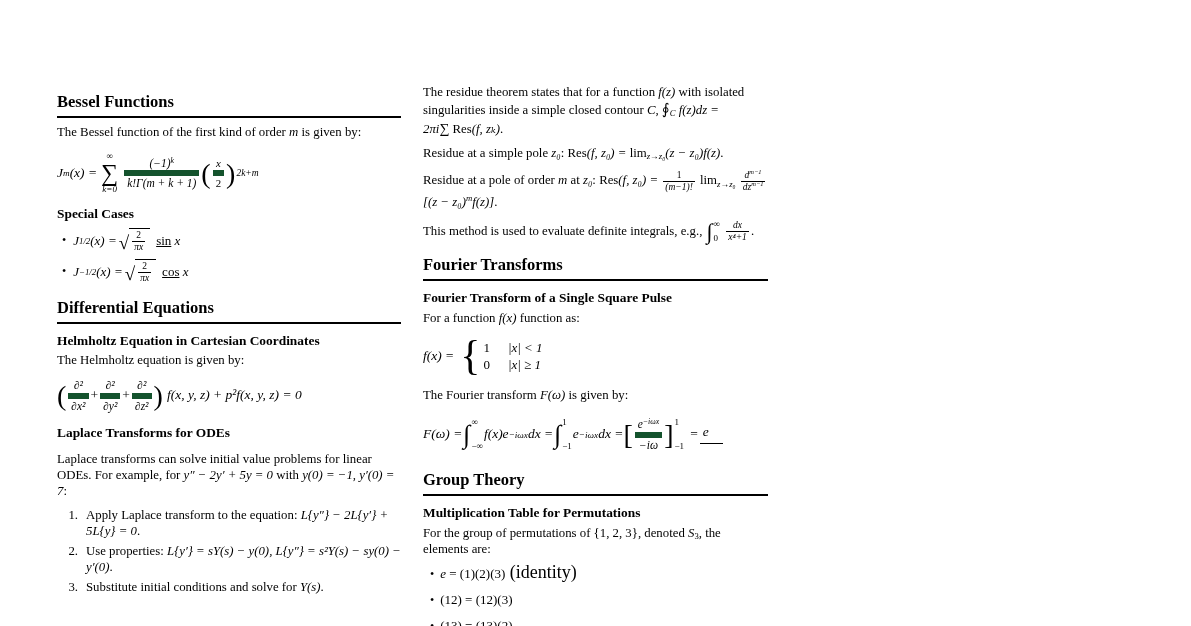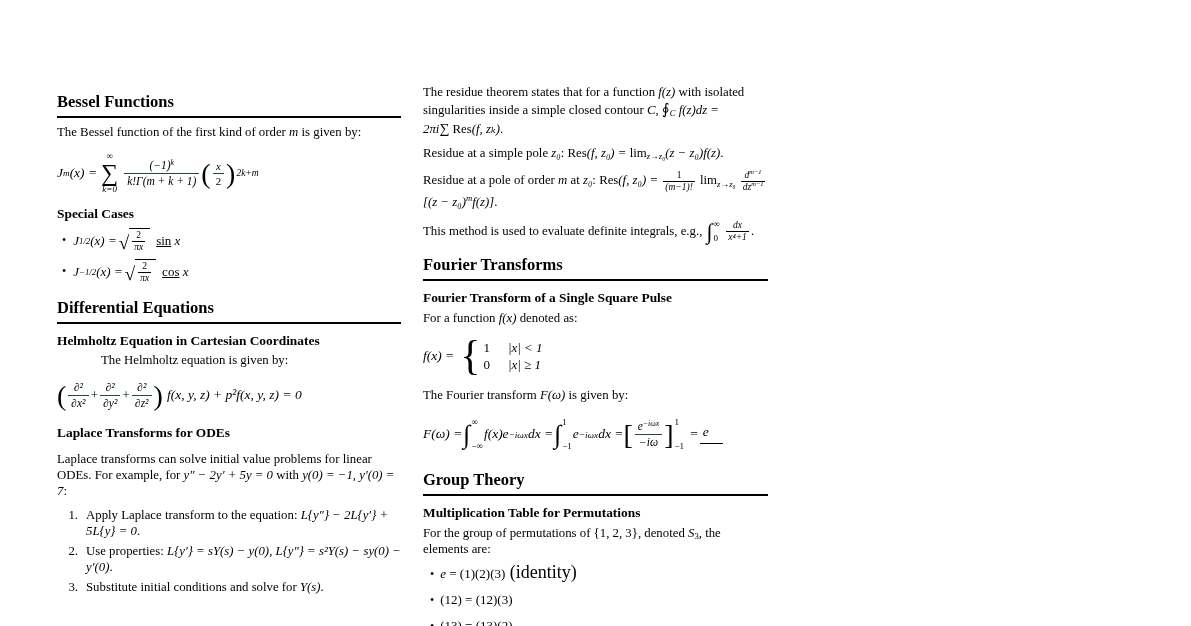--- a/index.html
+++ b/index.html
@@ -24,21 +24,21 @@
   sub{vertical-align:-0.25em;}
   sup{vertical-align:0.55em;}
 
   .dformula{
     font-size:13.5px;margin:7px 0 0 0;display:flex;align-items:center;
     line-height:1.1;white-space:nowrap;
   }
   .dformula.clip{overflow:hidden;width:345px;}
 
   .frac{display:inline-block;text-align:center;vertical-align:middle;font-size:0.85em;line-height:1.12;margin:0 2px;}
-  .frac .fn{display:block;border-bottom:1px solid #14532d;padding:0 3px 1px 3px;}
+  .frac .fn{display:block;border-bottom:6px solid #14532d;padding:0 3px 1px 3px;}
   .frac .fd{display:block;padding:1px 3px 0 3px;}
   .frac.tight{font-size:0.8em;}
   .sfrac{display:inline-block;text-align:center;vertical-align:middle;font-size:9.5px;line-height:1.15;margin:0 2px;}
   .sfrac .fn{display:block;border-bottom:0.8px solid #000;padding:0 2px;}
   .sfrac .fd{display:block;padding:0 2px;}
 
   .bigop{display:inline-flex;flex-direction:column;align-items:center;vertical-align:middle;margin:0 4px;line-height:1;}
   .bigop .lim{font-size:9px;line-height:1.1;}
   .bigop .op{font-size:24px;line-height:0.95;font-style:normal;}
 
@@ -131,21 +131,21 @@
             <span class="fd m">πx</span>
           </span>
         </span>
     </span>
     <span class="rm fnname">cos</span>&nbsp;<span class="m">x</span>
   </div>
 
   <h2 class="sec" style="margin-top:15px;">Differential Equations</h2>
 
   <h3 class="sub">Helmholtz Equation in Cartesian Coordinates</h3>
-  <p class="body" style="margin-top:3px;margin-left:44px;">The Helmholtz equation is given by:</p>
+  <p class="body" style="margin-top:3px;">The Helmholtz equation is given by:</p>
 
   <div class="dformula" style="height:40px;">
     <span class="bigsym">(</span>
     <span class="frac">
         <span class="fn m">∂²</span>
         <span class="fd m">∂x²</span>
       </span>
     <span class="rm">+</span>
     <span class="frac">
         <span class="fn m">∂²</span>
@@ -195,21 +195,21 @@
         <span class="int">∫</span>
         <span class="intlims">
           <span class="rm">∞</span>
           <span class="rm">0</span>
         </span>
       </span>&nbsp;<span class="sfrac"><span class="fn m">dx</span><span class="fd m">x⁴+1</span></span><span>.</span></p>
 
   <h2 class="sec" style="margin-top:11px;">Fourier Transforms</h2>
 
   <h3 class="sub">Fourier Transform of a Single Square Pulse</h3>
-  <p class="body" style="margin-top:4px;"><span>For a function </span><span class="m">f(x)</span><span> denoted as:</span></p>
+  <p class="body" style="margin-top:4px;"><span>For a function </span><span class="m">f(x)</span><span> function as:</span></p>
 
   <div class="dformula" style="height:46px;">
     <span class="m">f(x) = </span>
     <span class="cbrace">{</span>
     <span class="crows">
       <span class="rm">1</span>
         <span class="m">|x| &lt; 1</span>
       <span class="rm">0</span>
         <span class="m">|x| ≥ 1</span>
     </span>

